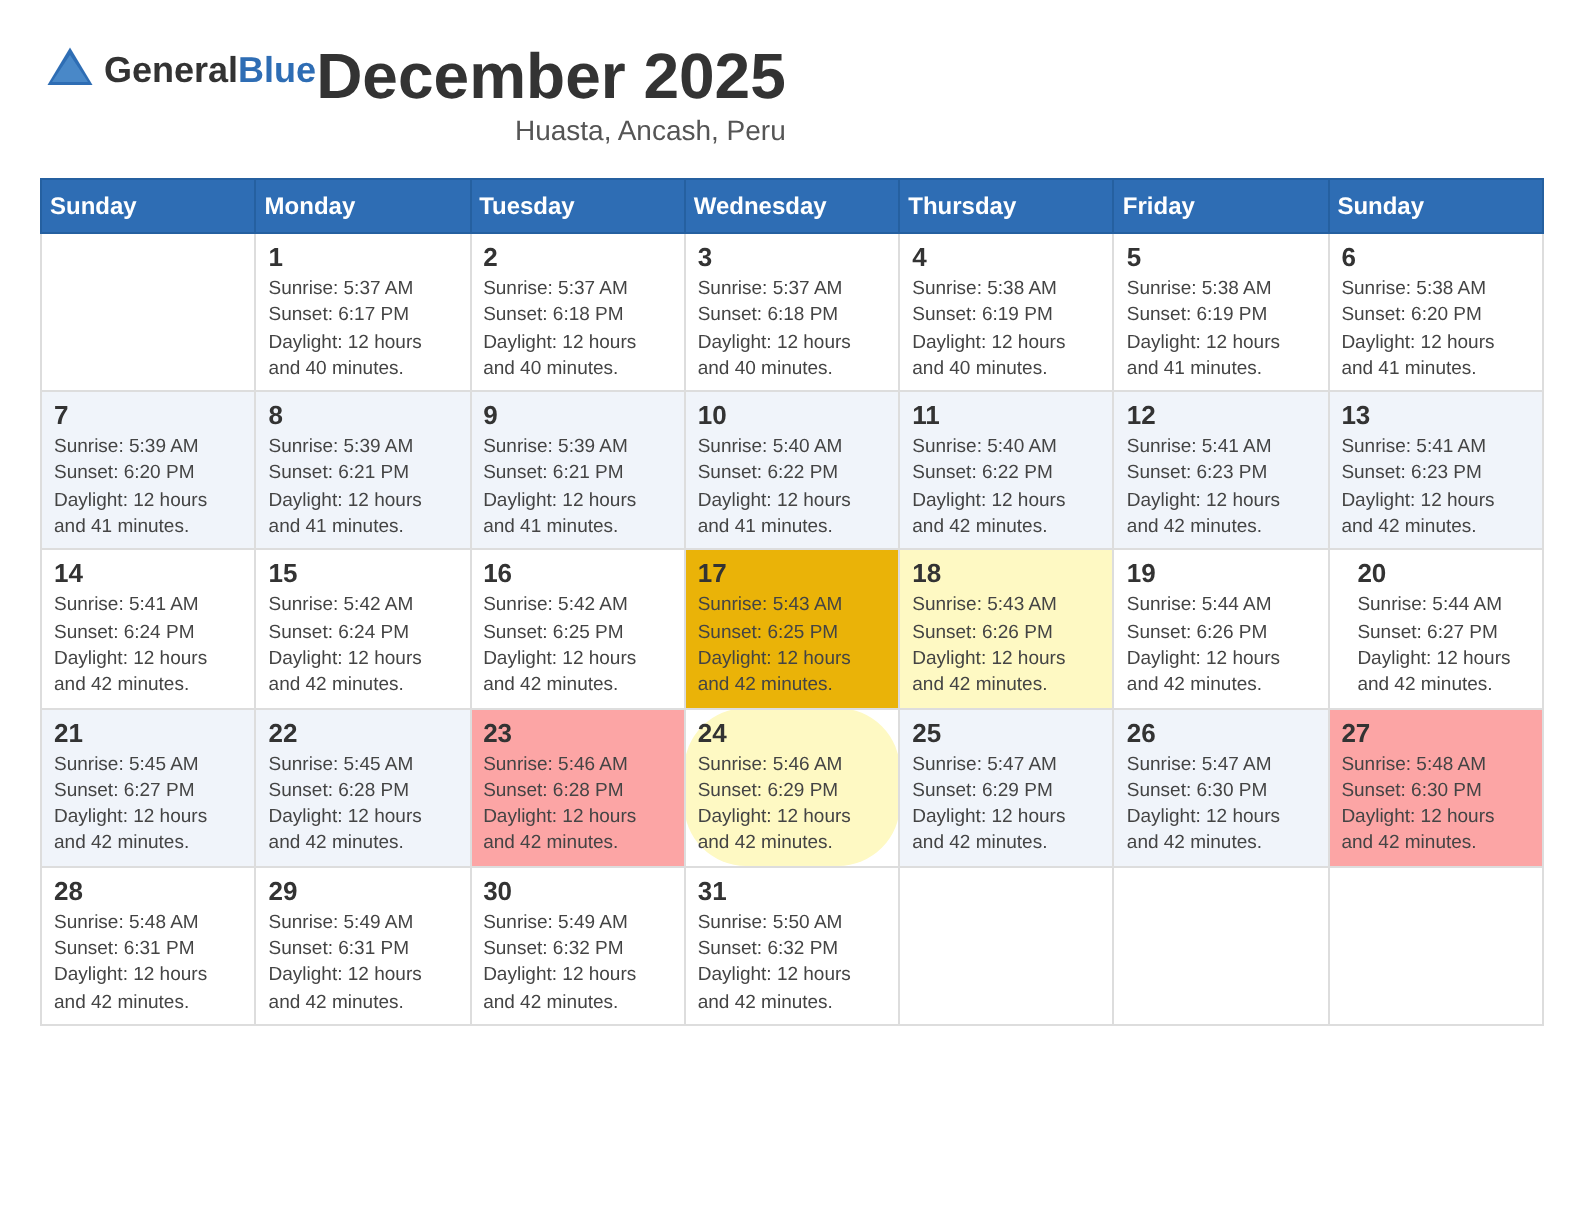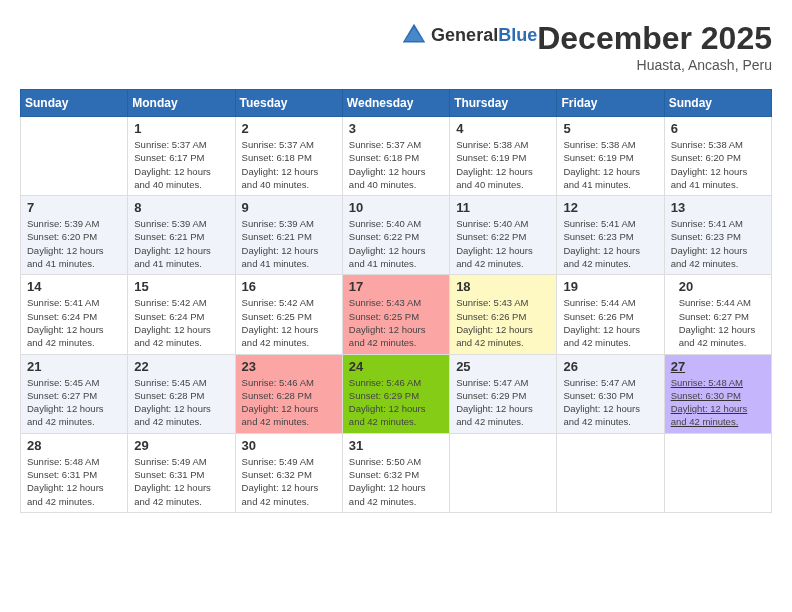--- a/index.html
+++ b/index.html
@@ -5,21 +5,21 @@
     * { box-sizing: border-box; margin: 0; padding: 0; }
     body {
       font-family: Arial, sans-serif;
       background: #fff;
       width: 792px;
       min-height: 612px;
       padding: 20px;
     }
     .header {
       display: flex;
-      justify-content: flex-end;
+      justify-content: flex-start;
       align-items: flex-start;
       margin-bottom: 16px;
     }
     .logo {
       display: flex;
       align-items: center;
     }
     .logo-icon {
       width: 30px;
       height: 30px;
@@ -226,21 +226,21 @@
 Daylight: 12 hours
 and 42 minutes.</div>
         </td>
         <td style="background-color: rgb(255, 255, 255);">
           <span class="day-number">16</span>
           <div class="day-info" style="white-space: pre-line;">Sunrise: 5:42 AM
 Sunset: 6:25 PM
 Daylight: 12 hours
 and 42 minutes.</div>
         </td>
-        <td style="background-color: #fca5a5;">
+        <td style="background-color: #eab308;">
           <span class="day-number">17</span>
           <div class="day-info" style="white-space: pre-line;">Sunrise: 5:43 AM
 Sunset: 6:25 PM
 Daylight: 12 hours
 and 42 minutes.</div>
         </td>
         <td style="background-color: #fef9c3;">
           <span class="day-number">18</span>
           <div class="day-info" style="white-space: pre-line;">Sunrise: 5:43 AM
 Sunset: 6:26 PM
@@ -277,42 +277,42 @@
 Daylight: 12 hours
 and 42 minutes.</div>
         </td>
         <td style="background-color: #fca5a5;">
           <span class="day-number">23</span>
           <div class="day-info" style="white-space: pre-line;">Sunrise: 5:46 AM
 Sunset: 6:28 PM
 Daylight: 12 hours
 and 42 minutes.</div>
         </td>
-        <td style="background-color: #84cc16;">
+        <td style="background-color: #fef9c3; border-radius: 31px;">
           <span class="day-number">24</span>
           <div class="day-info" style="white-space: pre-line;">Sunrise: 5:46 AM
 Sunset: 6:29 PM
 Daylight: 12 hours
 and 42 minutes.</div>
         </td>
         <td style="background-color: rgb(240, 244, 250);">
           <span class="day-number">25</span>
           <div class="day-info" style="white-space: pre-line;">Sunrise: 5:47 AM
 Sunset: 6:29 PM
 Daylight: 12 hours
 and 42 minutes.</div>
         </td>
         <td style="background-color: rgb(240, 244, 250);">
           <span class="day-number">26</span>
           <div class="day-info" style="white-space: pre-line;">Sunrise: 5:47 AM
 Sunset: 6:30 PM
 Daylight: 12 hours
 and 42 minutes.</div>
         </td>
-        <td style="background-color: #c4b5fd; text-decoration: underline;">
+        <td style="background-color: #fca5a5;">
           <span class="day-number">27</span>
           <div class="day-info" style="white-space: pre-line;">Sunrise: 5:48 AM
 Sunset: 6:30 PM
 Daylight: 12 hours
 and 42 minutes.</div>
         </td>
       </tr>
       <tr>
         <td style="background-color: rgb(255, 255, 255);">
           <span class="day-number">28</span>

